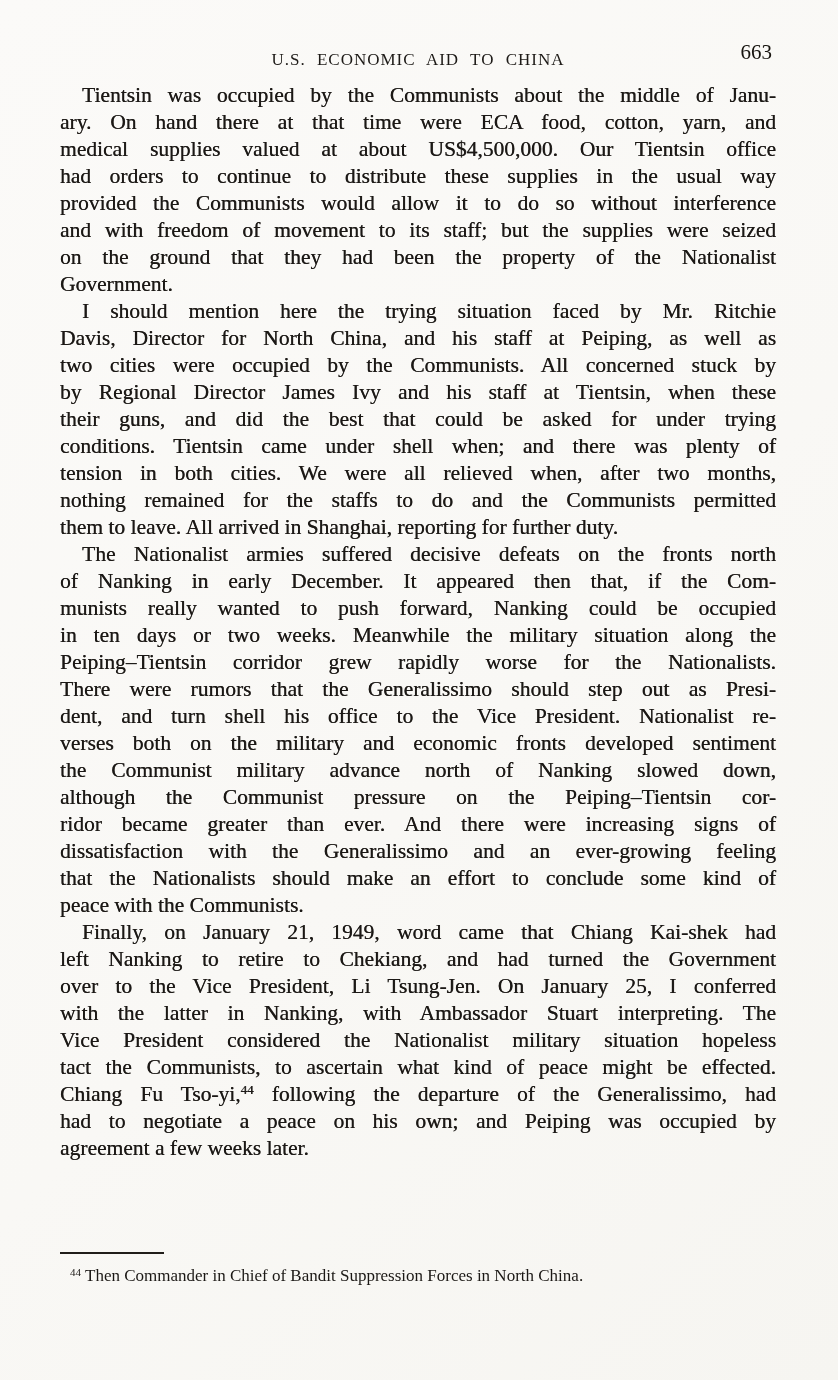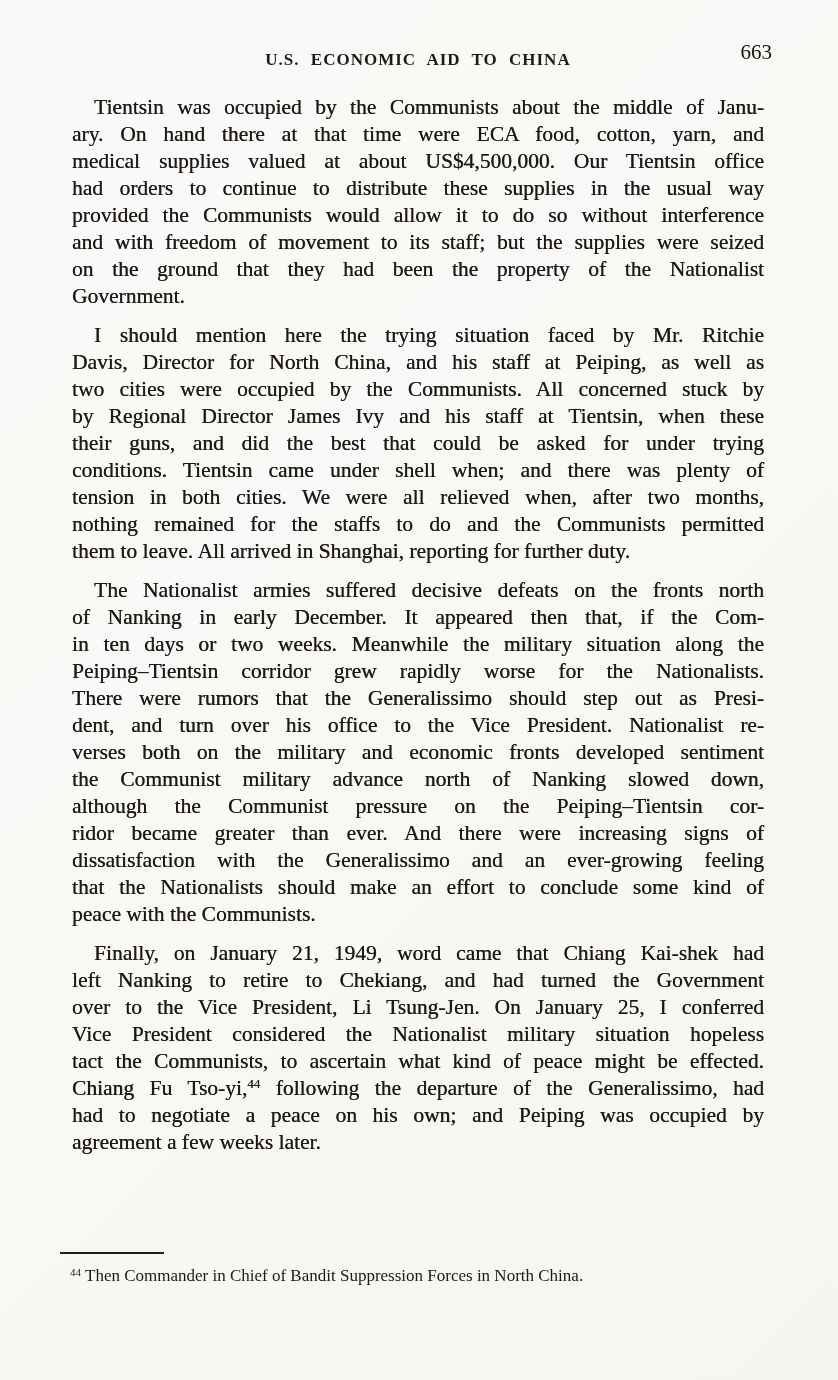--- a/index.html
+++ b/index.html
@@ -25,41 +25,41 @@
     top: 40px;
     width: 716px;
     height: 36px;
   }
   .running-title {
     position: absolute;
     left: 0; right: 0;
     top: 10px;
     text-align: center;
     font-size: 17px;
-    font-weight: bold;
+    font-weight: normal;
     letter-spacing: 1px;
     word-spacing: 6px;
     color: #1d1a17;
   }
   .page-number {
     position: absolute;
     right: 4px;
     top: 0px;
     font-size: 21px;
     font-weight: normal;
     color: #17140f;
   }
   
   .page-body {
     position: absolute;
     left: 60px;
     top: 82px;
     width: 716px;
   }
-  .paragraph { margin: 12px; }
+  .paragraph { margin: 0; }
   .line {
     font-size: 21.5px;
     line-height: 27px;
     text-align: justify;
     text-align-last: justify;
     white-space: normal;
     color: #1b1815;
     text-shadow: 0.3px 0 0 rgba(27, 24, 21, 0.85);
   }
   .paragraph .line:first-child { text-indent: 22px; }
@@ -124,36 +124,38 @@
         <div class="line">by Regional Director James Ivy and his staff at Tientsin, when these</div>
         <div class="line">their guns, and did the best that could be asked for under trying</div>
         <div class="line">conditions. Tientsin came under shell when; and there was plenty of</div>
         <div class="line">tension in both cities. We were all relieved when, after two months,</div>
         <div class="line">nothing remained for the staffs to do and the Communists permitted</div>
         <div class="line last">them to leave. All arrived in Shanghai, reporting for further duty.</div>
       </div>
       <div class="paragraph">
         <div class="line">The Nationalist armies suffered decisive defeats on the fronts north</div>
         <div class="line">of Nanking in early December. It appeared then that, if the Com-</div>
+        <div class="line">munists really wanted to push forward, Nanking could be occupied</div>
         <div class="line">in ten days or two weeks. Meanwhile the military situation along the</div>
         <div class="line">Peiping–Tientsin corridor grew rapidly worse for the Nationalists.</div>
         <div class="line">There were rumors that the Generalissimo should step out as Presi-</div>
-        <div class="line">dent, and turn over his office to the Vice President. Nationalist re-</div>
+        <div class="line">dent, and turn shell his office to the Vice President. Nationalist re-</div>
         <div class="line">verses both on the military and economic fronts developed sentiment</div>
         <div class="line">the Communist military advance north of Nanking slowed down,</div>
         <div class="line">although the Communist pressure on the Peiping–Tientsin cor-</div>
         <div class="line">ridor became greater than ever. And there were increasing signs of</div>
         <div class="line">dissatisfaction with the Generalissimo and an ever-growing feeling</div>
         <div class="line">that the Nationalists should make an effort to conclude some kind of</div>
         <div class="line last">peace with the Communists.</div>
       </div>
       <div class="paragraph">
         <div class="line">Finally, on January 21, 1949, word came that Chiang Kai-shek had</div>
         <div class="line">left Nanking to retire to Chekiang, and had turned the Government</div>
         <div class="line">over to the Vice President, Li Tsung-Jen. On January 25, I conferred</div>
+        <div class="line">with the latter in Nanking, with Ambassador Stuart interpreting. The</div>
         <div class="line">Vice President considered the Nationalist military situation hopeless</div>
         <div class="line">tact the Communists, to ascertain what kind of peace might be effected.</div>
         <div class="line"><span>Chiang Fu Tso-yi,</span><sup>44</sup><span> following the departure of the Generalissimo, had</span></div>
         <div class="line">had to negotiate a peace on his own; and Peiping was occupied by</div>
         <div class="line last">agreement a few weeks later.</div>
       </div>
     </main>
 
   <div class="footnote-separator"></div>
 

